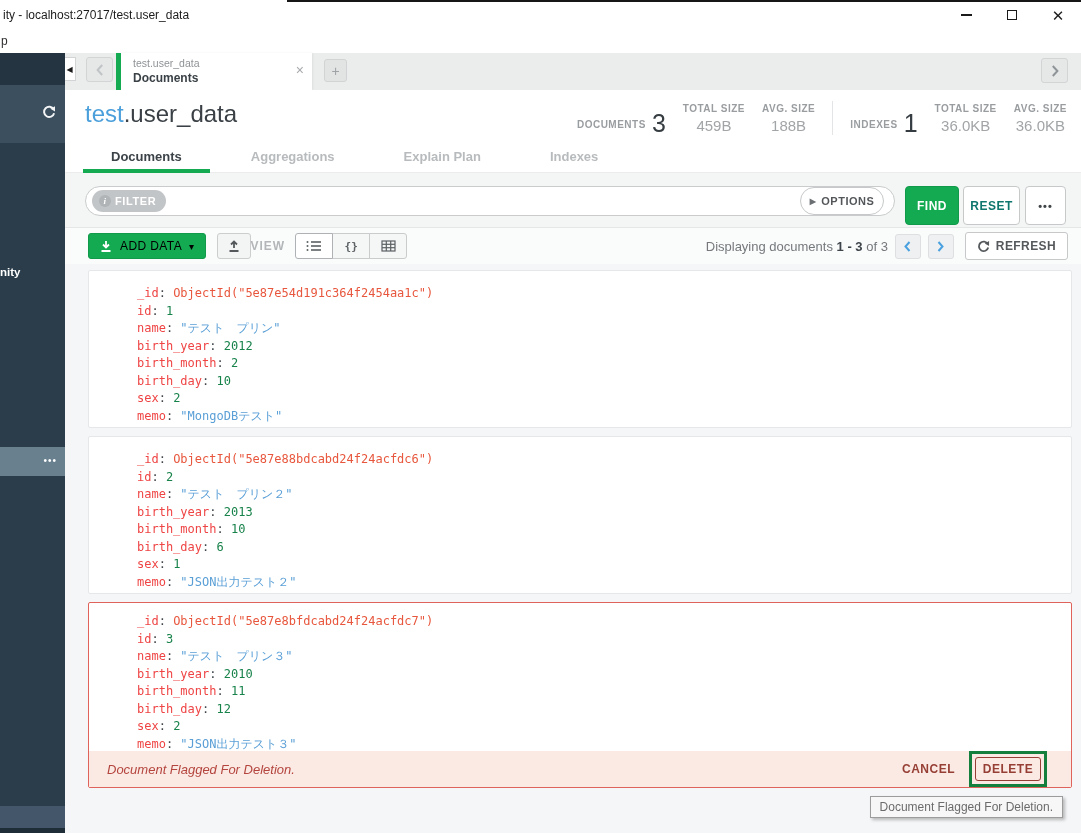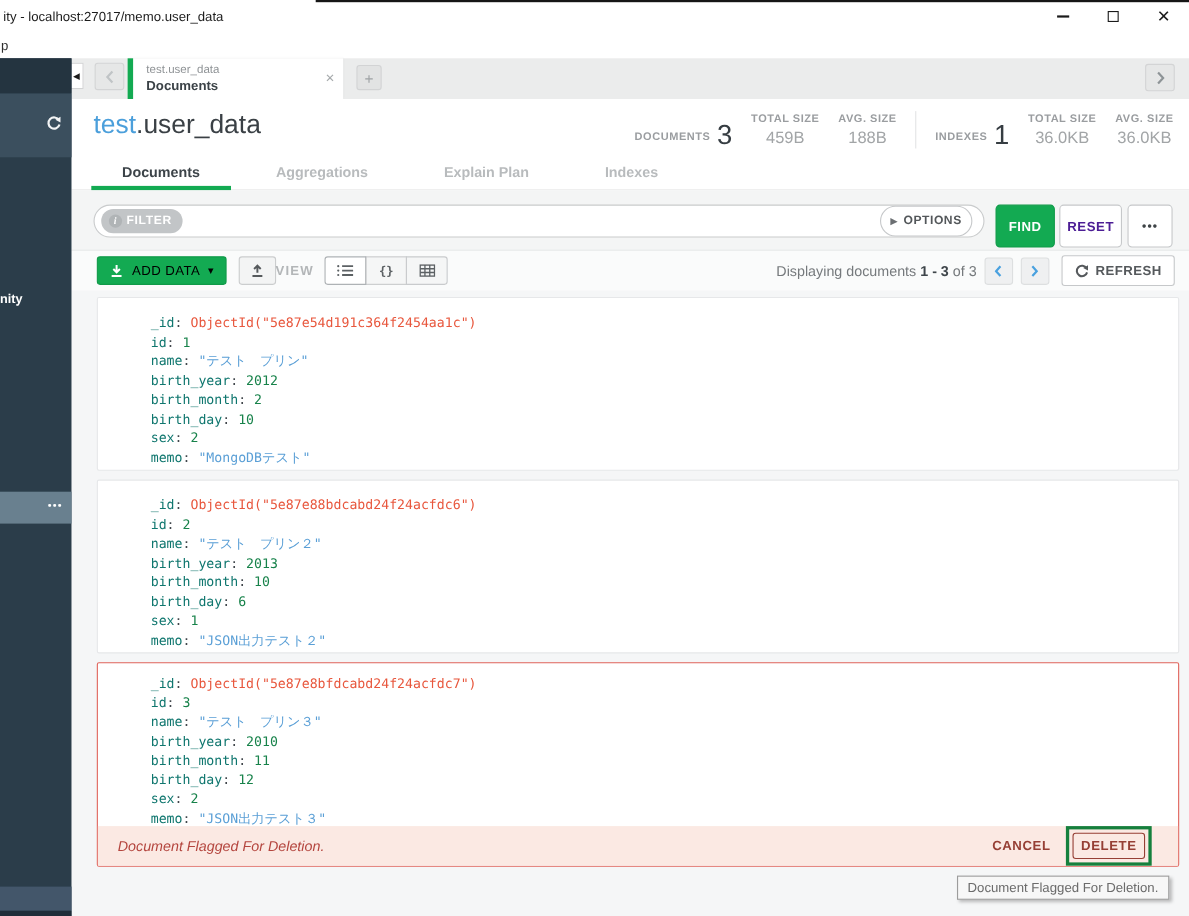--- a/index.html
+++ b/index.html
@@ -69,21 +69,21 @@
 
   
   .querybar { top:173px; left:65px; width:1016px; height:55px; background:#f4f5f5; border-bottom:1px solid #e4e6e7; }
   .filter-input { position:absolute; left:20px; top:13px; width:810px; height:30px; background:#fff; border:1px solid #c9cbcc; border-radius:15px; }
   .filter-pill { position:absolute; left:6px; top:3px; height:22px; border-radius:11px; background:#c2c5c7; color:#fff; font-size:11px; font-weight:bold; letter-spacing:.6px; display:flex; align-items:center; gap:4px; padding:0 10px 0 7px; }
   .info-icon { width:12px; height:12px; border-radius:50%; background:#b0b4b6; color:#fff; font-size:9px; display:flex; align-items:center; justify-content:center; font-style:italic; font-family:"Liberation Serif", serif; }
   .options-btn { position:absolute; left:735px; top:14px; width:84px; height:28px; background:#fff; border:1px solid #c6c8ca; border-radius:14px; font-size:11px; font-weight:bold; color:#53575a; letter-spacing:.5px; display:flex; align-items:center; justify-content:center; gap:5px; }
   .caret-right { font-size:8px; color:#6b6f72; }
   .qbtn { position:absolute; top:13px; height:39px; border-radius:4px; font-size:12px; font-weight:bold; display:flex; align-items:center; justify-content:center; letter-spacing:.5px; }
   .find-btn { left:840px; width:54px; background:#13aa52; border:1px solid #109a49; color:#fff; }
-  .reset-btn { left:898px; width:57px; background:#fff; border:1px solid #c6c8ca; color:#4c1d95; }
+  .reset-btn { left:898px; width:57px; background:#fff; border:1px solid #c6c8ca; color:#0f766e; }
   .more-btn { left:960px; width:41px; background:#fff; border:1px solid #c6c8ca; color:#3f4447; font-size:11px; letter-spacing:1px; }
 
   
   .toolbar { top:228px; left:65px; width:1016px; height:36px; background:#fafbfb; display:flex; align-items:center; padding:0 13px 0 23px; }
   .adddata-btn { height:26px; background:#13aa52; border:1px solid #109a49; border-radius:3px; color:#000000; font-size:12px; font-weight:normal; letter-spacing:.4px; display:flex; align-items:center; gap:7px; padding:0 10px; }
   .export-btn { height:26px; width:34px; margin-left:11px; background:#f3f4f4; border:1px solid #cbcdce; border-radius:3px; color:#55595c; display:flex; align-items:center; justify-content:center; }
   .view-label { font-size:12px; font-weight:bold; color:#b3b6b8; letter-spacing:1px; }
   .seg-group { display:flex; margin-left:10px; }
   .seg-btn { width:38px; height:26px; background:#f5f6f6; border:1px solid #c9cbcd; display:flex; align-items:center; justify-content:center; color:#5c6164; margin-left:-1px; }
   .seg-btn:first-child { margin-left:0; border-radius:3px 0 0 3px; }
@@ -96,21 +96,21 @@
   .pager-btn { width:26px; height:25px; margin-left:7px; background:#eff0f1; border:1px solid #dddfe0; border-radius:3px; display:flex; align-items:center; justify-content:center; color:#4aa1df; }
   .refresh-btn { height:28px; margin-left:11px; background:#fff; border:1px solid #c6c8ca; border-radius:3px; color:#55595c; font-size:12px; font-weight:bold; letter-spacing:.4px; display:flex; align-items:center; gap:6px; padding:13px 11px; }
 
   
   .doclist { top:264px; left:65px; width:1016px; height:569px; background:#f5f6f7; }
   .doc-card { position:absolute; left:23px; width:984px; background:#fff; border:1px solid #e6e7e9; border-radius:2px; }
   .doc-card.flagged { border:1px solid #e0635b; }
   .doc-body { padding:14px 16px 0 48px; }
   .doc-card.flagged .doc-body { padding-top:10px; }
   .doc-line { height:17.5px; line-height:17.5px; font-family:"DejaVu Sans Mono", monospace; font-size:12px; white-space:pre; }
-  .fk { color:#0f766e; }
+  .fk { color:#ef4444; }
   .fc { color:#40464b; }
   .t-objectid { color:#e8573d; }
   .t-number { color:#17824a; }
   .t-string { color:#5a9fd6; }
 
   
   .del-footer { position:absolute; left:0; right:0; bottom:0; height:36px; background:#fbe9e3; display:flex; align-items:center; padding-left:18px; }
   .del-msg { font-size:13px; font-style:italic; color:#b4453e; }
   .del-actions { margin-left:auto; display:flex; align-items:center; }
   .cancel-btn { font-size:12px; font-weight:bold; letter-spacing:.5px; color:#963f35; margin-right:14px; }
@@ -121,21 +121,21 @@
   .tooltip { top:796px; right:18px; height:22px; background:#f7f7f7; border:1px solid #9c9c9c; color:#6b6b6b; font-size:12px; padding:3px 9px; white-space:nowrap; box-shadow:2px 2px 3px rgba(0,0,0,.25); z-index:20; }
 
   svg { display:block; }
 </style>
 </head>
 <body>
 
 <div class="abs top-edge"></div>
 
 <div class="abs titlebar">
-  <span class="title-text">ity - localhost:27017/memo.user_data</span>
+  <span class="title-text">ity - localhost:27017/test.user_data</span>
   <div class="win-controls">
     <div class="win-btn">
         <span class="glyph-min"></span>
       </div>
     <div class="win-btn">
         <span class="glyph-max"></span>
       </div>
     <div class="win-btn">
         <span class="glyph-close">✕</span>
       </div>

